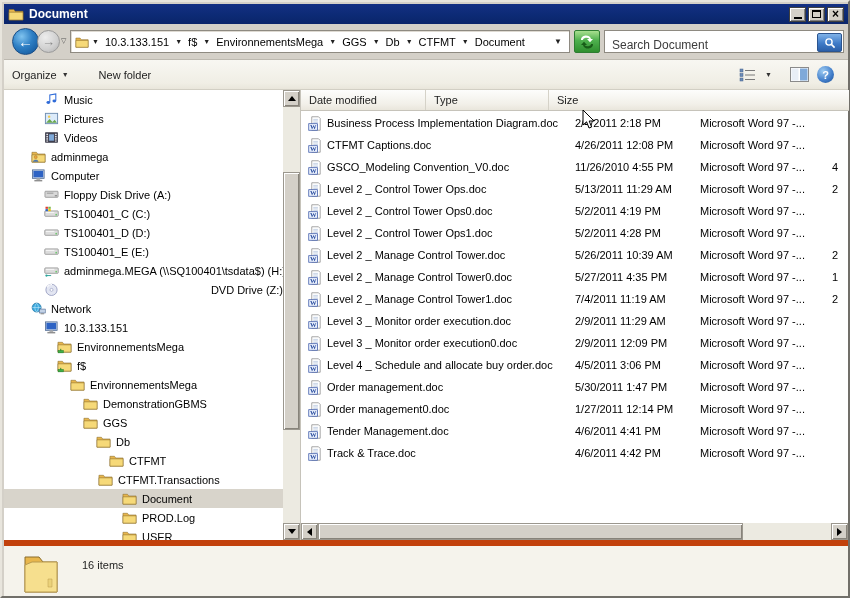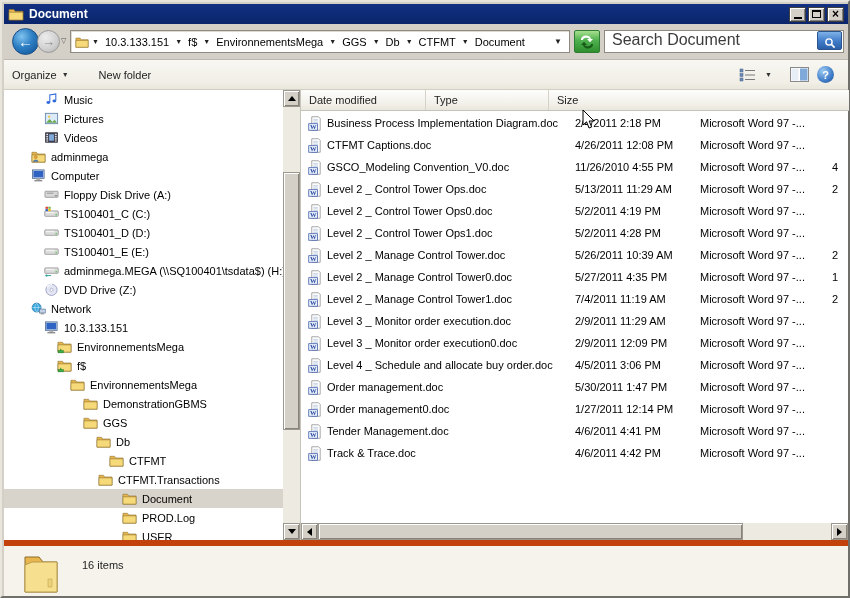--- a/index.html
+++ b/index.html
@@ -38,21 +38,21 @@
   .addrfield { left:66px; top:6px; width:500px; height:23px; background:#fff;
     border:1px solid #8E8A81; box-shadow:inset 1px 1px 0 #DedAD2;
     display:flex; align-items:center; font-size:11px; color:#000; padding-left:4px; overflow:hidden; }
   .crumb { padding:2px 3px; white-space:nowrap; }
   .crumb-sep { font-size:7px; color:#222; padding:0 3px; }
   .addr-dd { margin-left:auto; padding:0 7px; font-size:8px; color:#222; }
   .refreshbtn { left:570px; top:6px; width:26px; height:23px;
     background:linear-gradient(180deg,#A8DF8F 0%,#4EB04E 45%,#2F8F2F 100%);
     border:1px solid #2E7D32; border-radius:2px; display:flex; align-items:center; justify-content:center; }
   .searchbox { left:600px; top:6px; width:240px; height:23px; background:#fff;
-    border:1px solid #8E8A81; display:flex; align-items:flex-start; font-size:16px; color:#3C3C3C;
+    border:1px solid #8E8A81; display:flex; align-items:flex-end; font-size:12px; color:#3C3C3C;
     padding-left:7px; }
   .searchbtn { margin-left:auto; width:25px; height:19px; margin-right:1px;
     background:linear-gradient(180deg,#7FB2E8 0%,#3F7BC8 55%,#2B5FA8 100%);
     border:1px solid #2B548F; border-radius:2px; display:flex; align-items:center; justify-content:center; }
 
   
   .toolbar { left:2px; top:58px; width:844px; height:30px;
     background:linear-gradient(180deg,#F8F7F2 0%,#F0EEE5 80%,#E9E6DB 100%);
     border-bottom:1px solid #D2CFC4; display:flex; align-items:center; font-size:11px; color:#1E1E1E; }
   .tbtn { padding:5px 8px; display:flex; align-items:center; gap:5px; }
@@ -340,21 +340,21 @@
           <svg viewBox="0 0 16 16">
             <rect x="0.8" y="5.2" width="14.4" height="5.8" rx="0.8" fill="#DCDCDC" stroke="#7D7D7D" stroke-width="0.7"></rect>
             <rect x="2" y="6.3" width="9" height="1.1" fill="#F6F6F6"></rect>
             <circle cx="13" cy="9.2" r="0.9" fill="#67C467"></circle>
             <path d="M2.2 13.4h5.4" stroke="#2AA198" stroke-width="1"></path>
             <circle cx="2.6" cy="13.4" r="1.2" fill="#2AA198"></circle>
           </svg>
         </span>
         <span class="tlabel">adminmega.MEGA (\\SQ100401\tsdata$) (H:)</span>
       </div>
-      <div class="trow" style="padding-left: 40px;">
+      <div class="trow" style="padding-left: 40px; justify-content: space-between;">
         <span class="ticon">
           <svg viewBox="0 0 16 16">
             <circle cx="8" cy="8.4" r="6" fill="#E3E6F2" stroke="#8A90B8" stroke-width="0.8"></circle>
             <circle cx="8" cy="8.4" r="1.6" fill="#fff" stroke="#8A90B8" stroke-width="0.6"></circle>
             <path d="M3.4 5.6a5.4 5.4 0 015.2-2.8" stroke="#fff" stroke-width="1.1" fill="none"></path>
           </svg>
         </span>
         <span class="tlabel">DVD Drive (Z:)</span>
       </div>
       <div class="trow" style="padding-left: 27px;">

